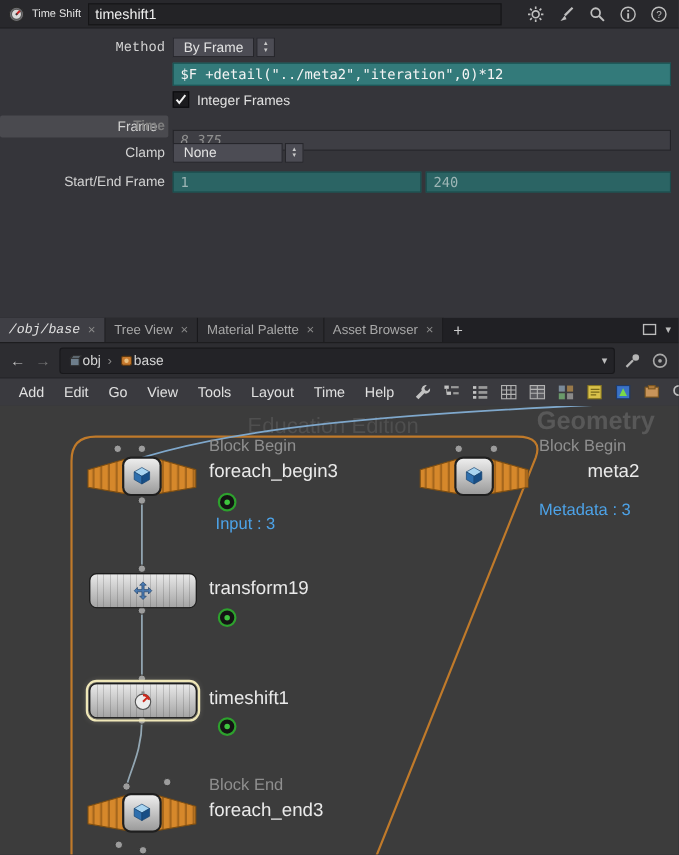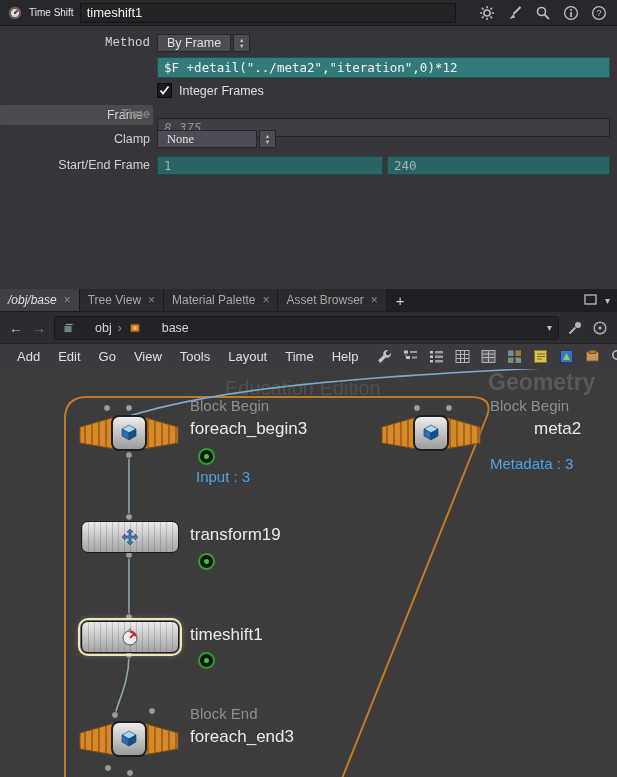--- a/index.html
+++ b/index.html
@@ -33,33 +33,33 @@
   .field.expr{background:#337a7a;border-color:#1a5353;color:#f4f4f4;}
   .field.range{background:#2b6464;border-color:#1a4b4b;color:#9db5b5;}
   .chkrow{position:absolute;display:flex;align-items:center;gap:7px;}
   .chkbox{width:13px;height:13px;background:#1b1b1e;border:1px solid #0c0c0e;display:flex;align-items:center;justify-content:center;}
   .chklabel{color:#e0e0e0;font-size:12.5px;}
   
   .tabbar{position:absolute;top:289px;left:0;right:0;height:22px;background:#202024;display:flex;align-items:stretch;}
   .tab{display:flex;align-items:center;gap:7px;padding:0 8px;background:#2b2b2f;color:#a9a9a9;
        border-right:1px solid #19191c;font-size:12px;cursor:pointer;}
   .tab.active{background:#3f3f45;color:#e2e2e2;}
-  .tab.active .tlbl{font-style:italic;}
+  .tab.active .tlbl{font-style:italic;font-family:Liberation Mono, monospace;}
   .tclose{color:#8b8b8b;font-size:12px;}
   .tadd{display:flex;align-items:center;padding:0 9px;color:#cdcdcd;font-size:15px;cursor:pointer;}
   .tabbar .tspacer{flex:1;}
   .tabbar .tricons{display:flex;align-items:center;gap:8px;padding-right:7px;color:#bdbdbd;}
   
   .pathbar{position:absolute;top:311px;left:0;right:0;height:32px;background:#2d2d31;
            border-top:1px solid #1c1c1f;display:flex;align-items:center;gap:7px;padding:0 8px;box-sizing:border-box;}
   .navarrow{color:#c6c6c6;font-size:14px;cursor:pointer;width:16px;text-align:center;}
   .navarrow.dim{color:#787878;}
   .pathfield{flex:1;height:22px;background:#232327;border:1px solid #18181b;border-radius:3px;
              display:flex;align-items:center;gap:6px;padding:0 6px;}
-  .crumb{display:flex;align-items:center;gap:20px;color:#d6d6d6;font-size:12.5px;cursor:pointer;}
+  .crumb{display:flex;align-items:center;gap:0;color:#d6d6d6;font-size:12.5px;cursor:pointer;}
   .csep{color:#8a8a8a;font-size:12px;}
   .pathdd{margin-left:auto;color:#bdbdbd;font-size:10px;cursor:pointer;}
   .pbicon{width:18px;height:18px;display:inline-flex;align-items:center;justify-content:center;cursor:pointer;}
   
   .menubar{position:absolute;top:343px;left:0;right:0;height:26px;background:#3a3a3f;
            border-top:1px solid #222226;display:flex;align-items:center;gap:0;padding:0 8px;box-sizing:border-box;}
   .mitem{color:#e0e0e0;font-size:13px;padding:0 9px;cursor:pointer;}
   .micons{display:flex;align-items:center;gap:7px;margin-left:8px;}
   .mi{width:19px;height:19px;display:inline-flex;align-items:center;justify-content:center;cursor:pointer;}
   .mspacer{flex:1;}
@@ -152,21 +152,21 @@
           <path d="M1.5 5.5L4 8.5L9.5 1.5" fill="none" stroke="#f0f0f0" stroke-width="1.8"></path>
         </svg>
     </div>
     <span class="chklabel">Integer Frames</span>
   </div>
 
   <div class="plabel dim" style="left:0;top:79px;">Time</div>
   <div class="field" style="left:157px;top:92px;width:439px;font-style:italic;">8.375</div>
 
   <div class="plabel" style="left:0;top:104px;text-align:right;">Clamp</div>
-  <div class="ctrl-dd" style="left:157px;top:104px;font-family:Liberation Serif, serif;">
+  <div class="ctrl-dd" style="left:157px;top:104px;">
     <div class="ddmain" style="width:80px;">None</div>
     <div class="ddstep">
       <span>▲</span>
       <span>▼</span>
     </div>
   </div>
 
   <div class="plabel" style="left:0;top:130px;">Start/End Frame</div>
   <div class="field range" style="left:157px;top:130px;width:212px;">1</div>
   <div class="field range" style="left:387px;top:130px;width:209px;">240</div>

